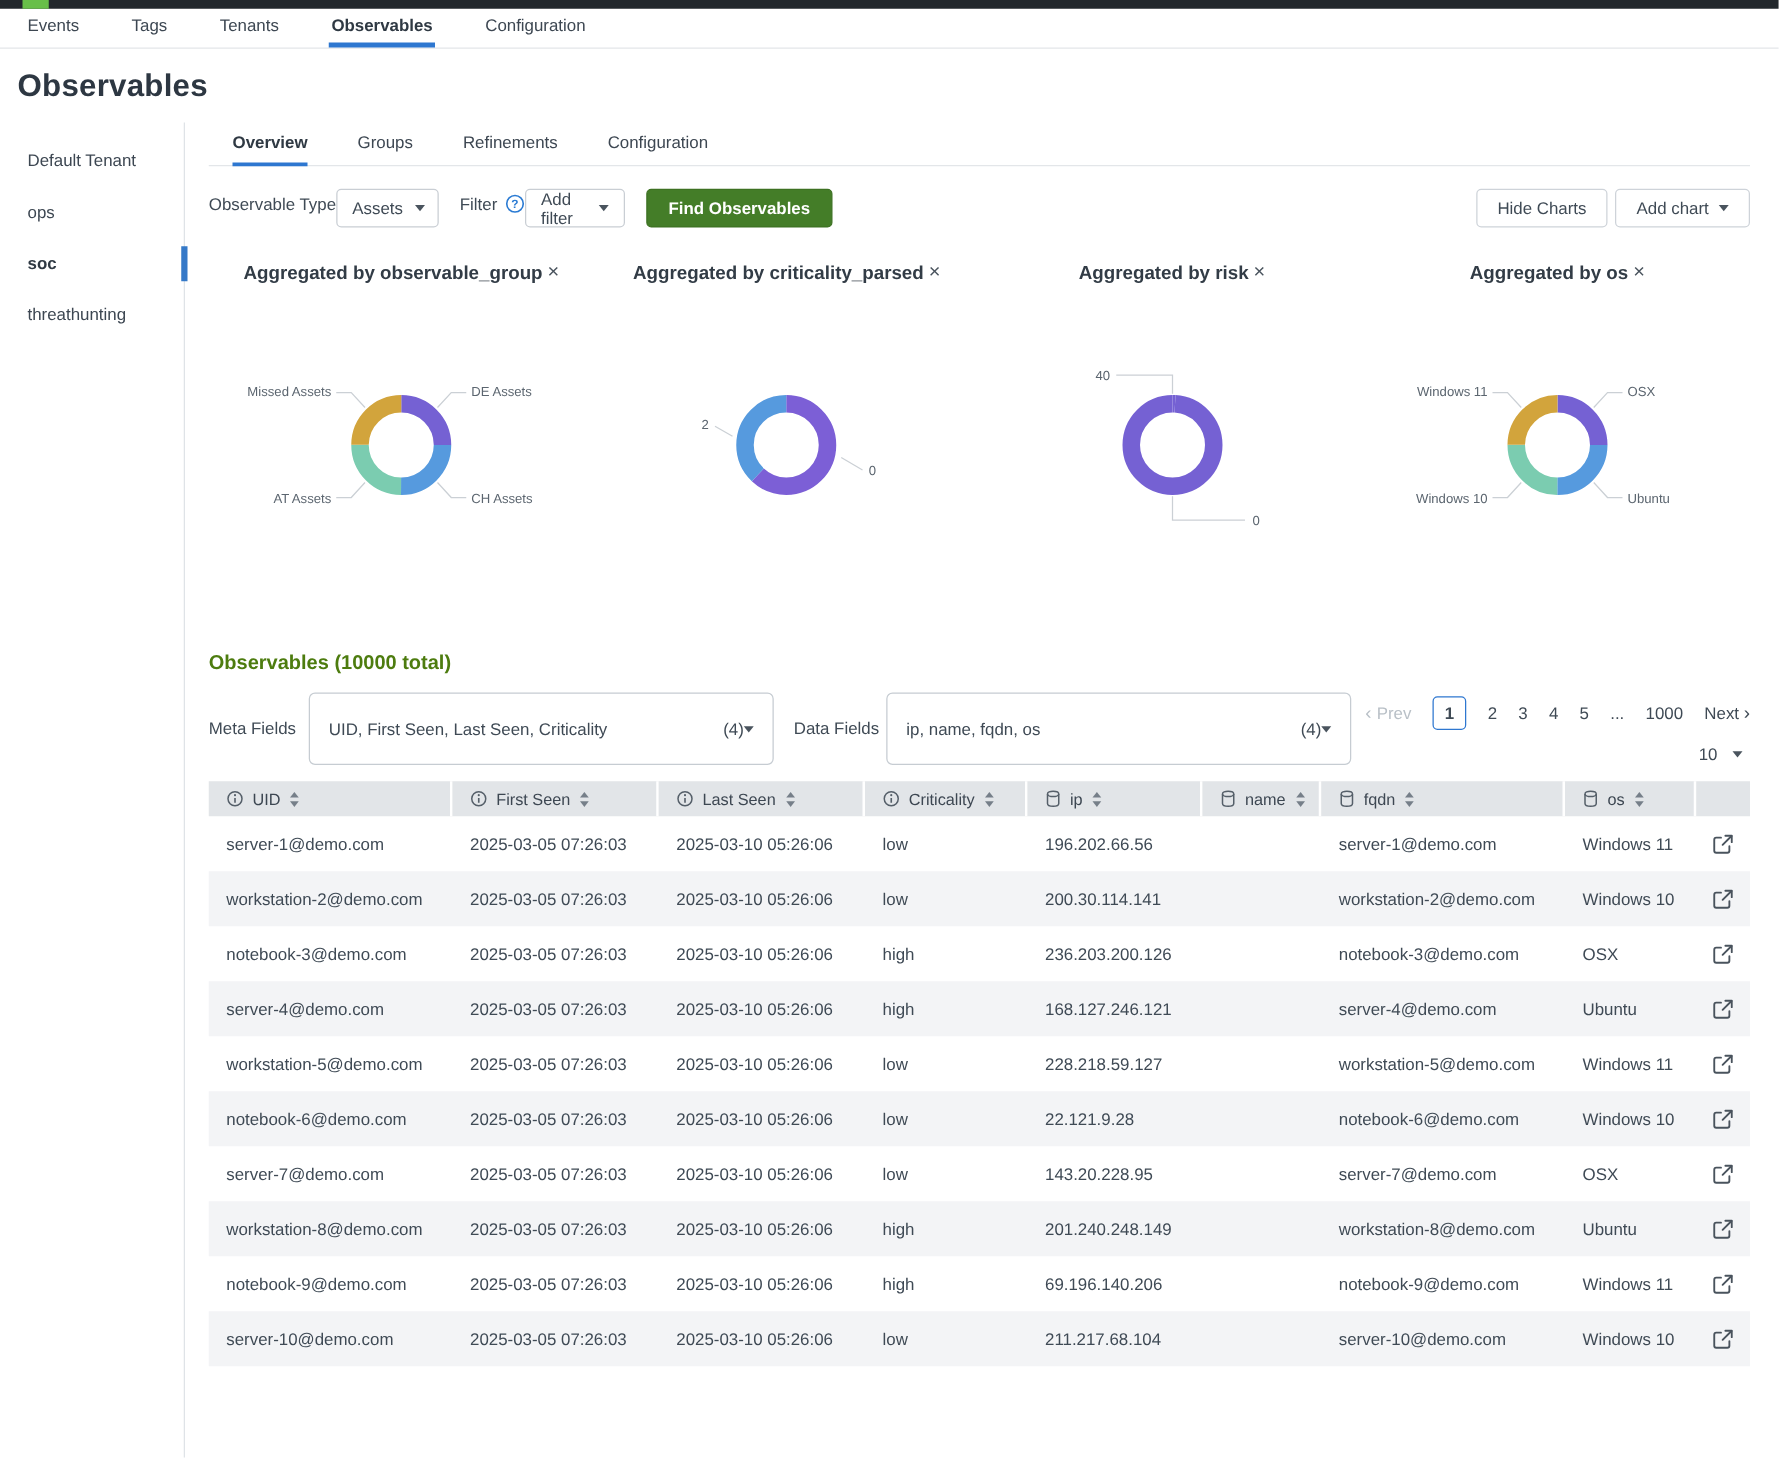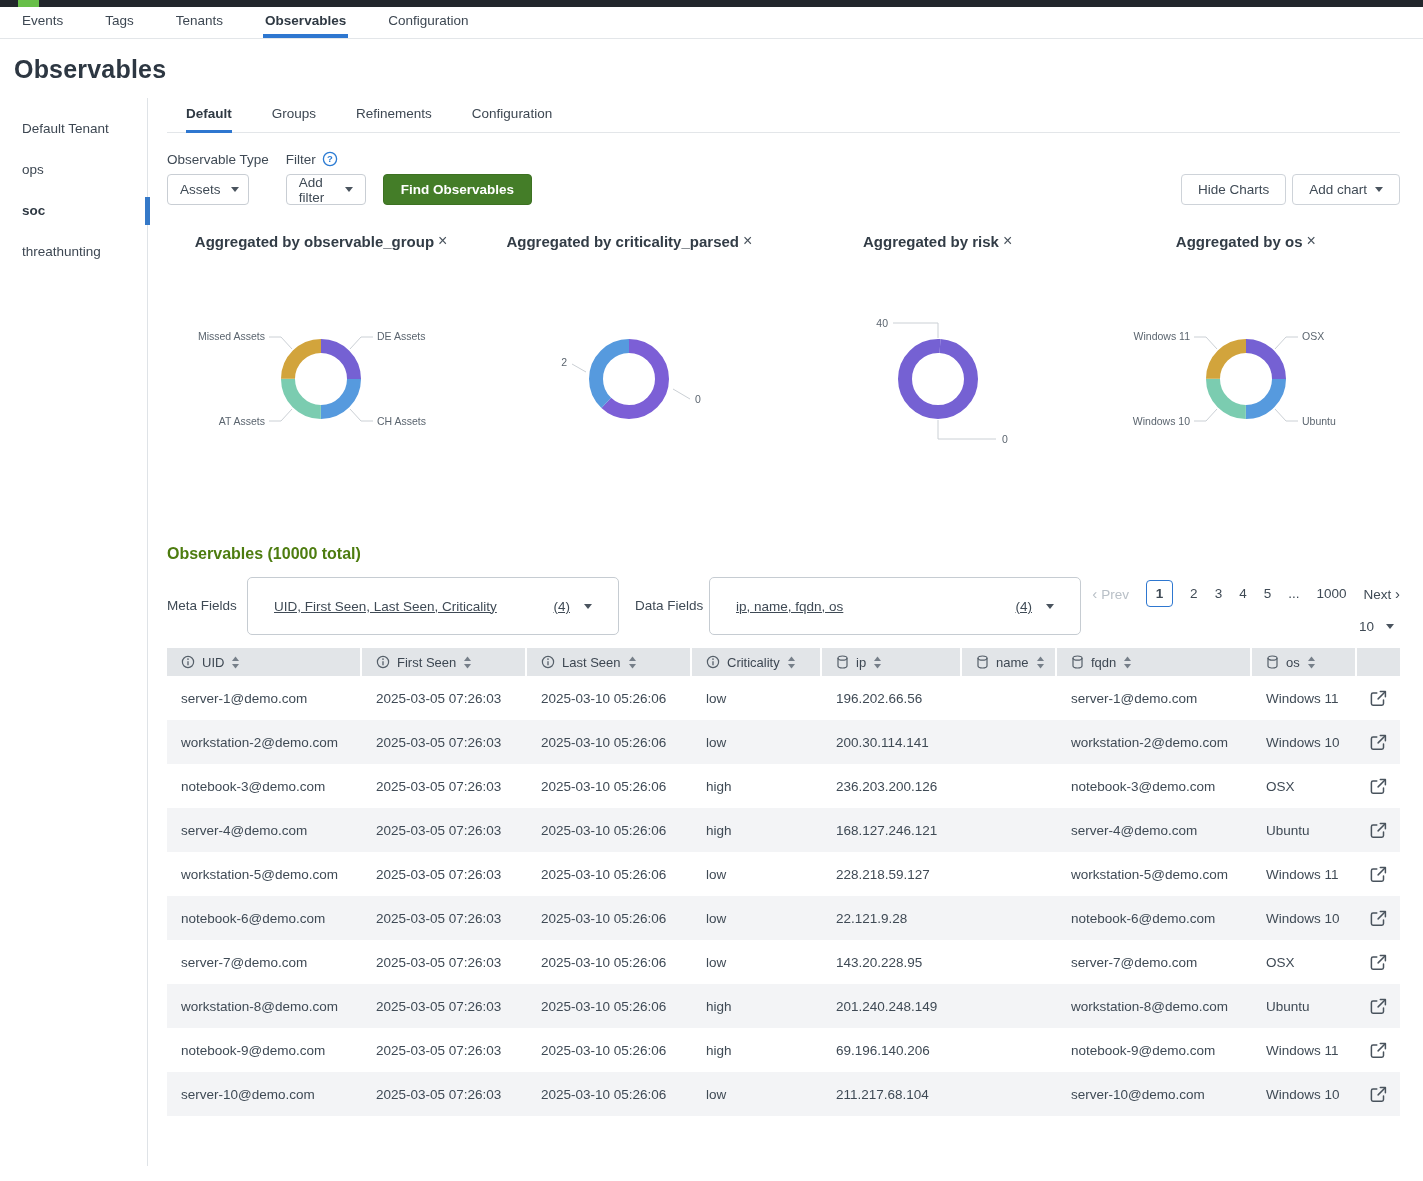--- a/index.html
+++ b/index.html
@@ -26,21 +26,21 @@
   .side-item.active::after { content:""; position:absolute; right:-3px; top:7px; width:5px; height:28px; background:#3579c8; }
   .main { flex:1; padding:0 23px 0 19px; min-width:0; }
   
   .tabs { display:flex; gap:40px; border-bottom:1px solid #e3e6e9; padding-left:19px; margin-top:8px; }
   .tab { font-size:13.5px; color:#3d4752; padding-bottom:11px; position:relative; cursor:pointer; }
   .tab.active { font-weight:700; color:#2f3943; }
   .tab.active::after { content:""; position:absolute; left:0; right:0; bottom:-1px; height:3px; background:#2e77d0; }
   .desc { width:662px; font-size:13.5px; line-height:20px; margin:15px 0 0 0; color:#3f4a55; }
   
   .controls { display:flex; align-items:flex-end; margin-top:18px; }
-  .ctrl-col { display:flex; flex-direction:column; margin-right:17px; }
+  .ctrl-col { display:flex; flex-direction:row; margin-right:17px; }
   .ctrl-label { font-size:13.5px; color:#3f4a55; margin-bottom:7px; display:flex; align-items:center; gap:6px; }
   .dropdown {
     height:31px; background:#fff; border:1px solid #c9ced4; border-radius:4px;
     font-size:13.5px; color:#3f4a55; display:flex; align-items:center; justify-content:space-between;
     padding:0 12px; cursor:pointer; gap:10px; font-family:inherit;
   }
   .caret { width:0; height:0; border-left:4px solid transparent; border-right:4px solid transparent; border-top:5px solid #4a545e; display:inline-block; }
   .btn-green {
     height:31px; border:1px solid #3d7122; border-radius:4px; background:#447d28; color:#fff;
     font-size:13.5px; font-weight:700; padding:0 17px; cursor:pointer; font-family:inherit;
@@ -55,21 +55,21 @@
   .chart-card { flex:1 1 0; position:relative; }
   .chart-head { display:flex; justify-content:center; align-items:center; gap:4px; font-size:15px; font-weight:700; color:#323c46; height:20px; }
   .chart-close { font-weight:400; font-size:16px; color:#49535d; cursor:pointer; line-height:1; }
   .donut-svg { display:block; }
   
   .table-title { font-size:16px; font-weight:700; color:#4d7c0f; margin-top:62px; }
   .fields-row { display:flex; margin-top:14px; align-items:center; }
   .field-label { width:80px; font-size:13.5px; line-height:20px; color:#3f4a55; }
   .field-select {
     width:372px; height:58px; border:1px solid #c6ccd2; border-radius:5px; background:#fff;
-    display:flex; align-items:center; gap:14px; padding:0 26px; cursor:pointer;text-decoration:underline;
+    display:flex; align-items:center; gap:0; padding:0 15px; cursor:pointer;
   }
   .field-select .value { flex:1; font-size:13.5px; color:#3f4a55; white-space:nowrap; overflow:hidden; }
   .field-select .count { font-size:13.5px; color:#3f4a55; }
   .pager-col { margin-left:auto; display:flex; flex-direction:column; align-items:flex-end; gap:12px; align-self:flex-start; padding-top:3px; }
   .pager { display:flex; align-items:center; gap:17px; font-size:13.5px; color:#3f4a55;justify-content:space-between; }
   .pg-prev { color:#b9c0c7; cursor:default; }
   .pg-num { cursor:pointer; }
   .pg-ellipsis { color:#3f4a55; }
   .pg-active {
     width:27px; height:27px; border:1.5px solid #2e77d0; border-radius:4px; font-weight:700;
@@ -112,21 +112,21 @@
 <div class="layout">
   <aside class="sidebar">
       <div class="side-item">Default Tenant</div>
       <div class="side-item">ops</div>
       <div class="side-item active">soc</div>
       <div class="side-item">threathunting</div>
     </aside>
 
   <div class="main">
     <div class="tabs">
-        <div class="tab active">Default</div>
+        <div class="tab active">Overview</div>
         <div class="tab">Groups</div>
         <div class="tab">Refinements</div>
         <div class="tab">Configuration</div>
       </div>
 
 
     <div class="controls">
       <div class="ctrl-col">
         <span class="ctrl-label">Observable Type</span>
         <div class="dropdown" style="width:82px">

